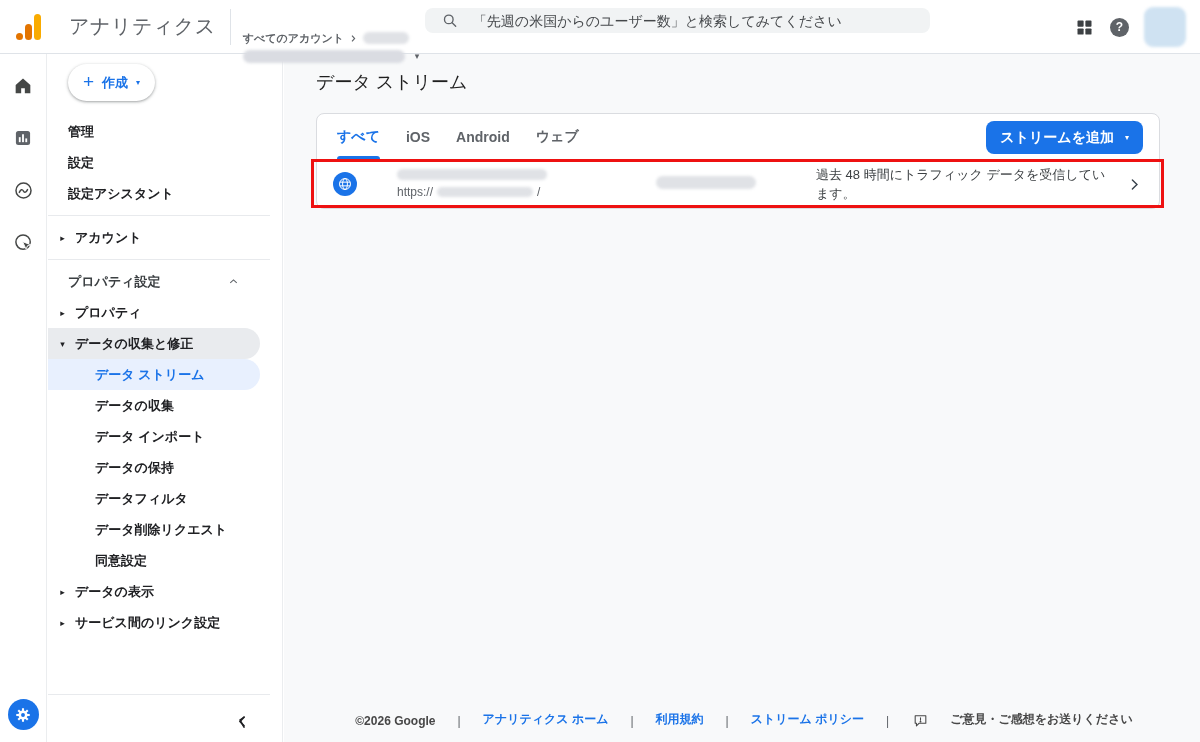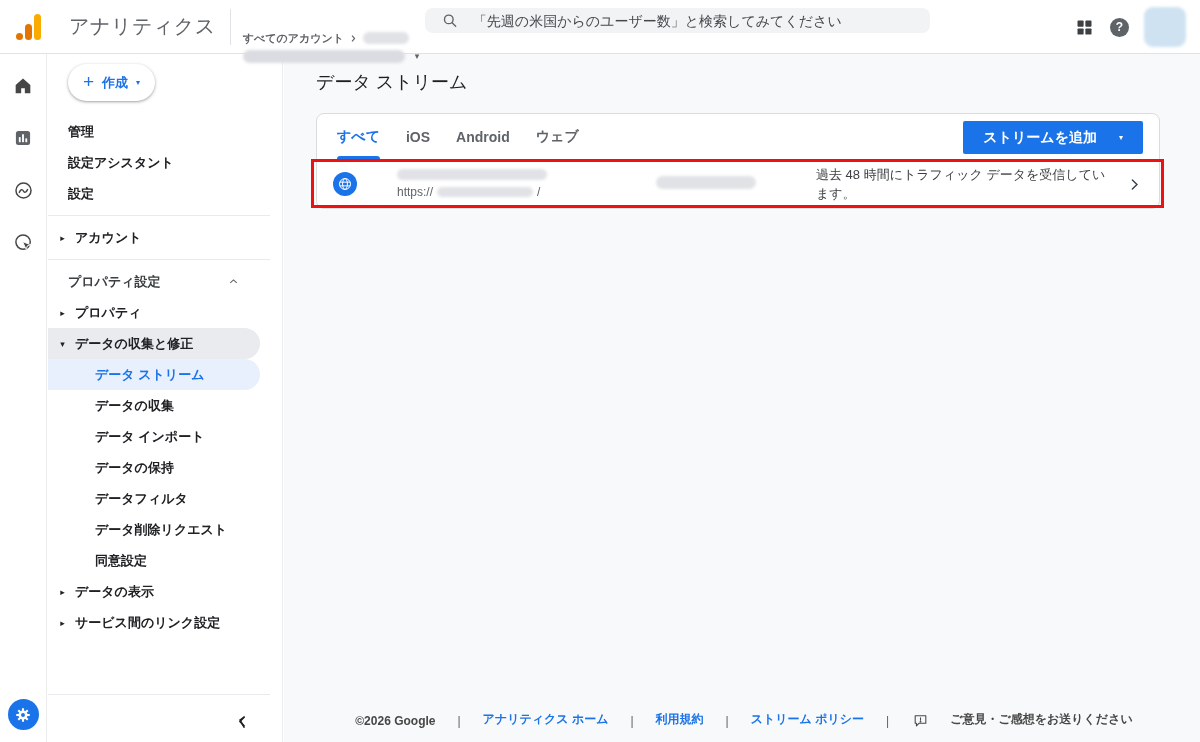--- a/index.html
+++ b/index.html
@@ -72,22 +72,22 @@
           border:1px solid #dadce0; border-radius:8px; }
   .tabbar { height:46px; border-bottom:1px solid #e3e6ea; display:flex; align-items:center;
             padding:0 16px; position:relative; }
   .tab { margin:0 13px; height:100%; display:flex; align-items:center; font-size:14px; font-weight:700;
          color:#5f6368; position:relative; cursor:pointer; }
   .tab:first-child { margin-left:4px; }
   .tab.active { color:#1a73e8; }
   .tab.active::after { content:""; position:absolute; left:0; right:0; bottom:0; height:3px;
                        background:#1a73e8; border-radius:3px 3px 0 0; }
   .add-btn { position:absolute; right:16px; top:7px; height:33px; background:#1a73e8; color:#fff;
-             border:none; border-radius:2px; font-size:14px; font-weight:700; padding:0 20px;
-             display:flex; align-items:center; gap:22px; cursor:pointer; font-family:inherit; }
+             border:none; border-radius:8px; font-size:14px; font-weight:700; padding:0 14px;
+             display:flex; align-items:center; gap:11px; cursor:pointer; font-family:inherit; }
   .add-caret { font-size:8px; color:#fff; }
   .stream-row { height:48px; display:flex; align-items:center; padding:0 16px; cursor:pointer; }
   .globe-badge { width:24px; height:24px; border-radius:50%; background:#1a73e8; display:flex;
                  align-items:center; justify-content:center; flex:none; }
   .stream-name-col { margin-left:40px; width:240px; display:flex; flex-direction:column; gap:5px; }
   .r-name { width:150px; height:11px; }
   .url-line { display:flex; align-items:center; gap:4px; font-size:12px; color:#5f6368; }
   .r-url { width:96px; height:10px; }
   .stream-id-col { width:150px; margin-left:19px; }
   .r-id { width:100px; height:13px; }
@@ -204,24 +204,24 @@
       <span class="create-plus">+</span>
       <span>作成</span>
       <span class="create-caret">▾</span>
     </button>
 
     <div class="nav">
       <div class="nav-item">
         <span>管理</span>
       </div>
       <div class="nav-item">
+        <span>設定</span>
+      </div>
+      <div class="nav-item">
         <span>設定アシスタント</span>
-      </div>
-      <div class="nav-item">
-        <span>設定</span>
       </div>
 
       <div class="nav-divider"></div>
 
       <div class="nav-item expand-item">
         <span class="tri">▸</span>
         <span>アカウント</span>
       </div>
 
       <div class="nav-divider"></div>

